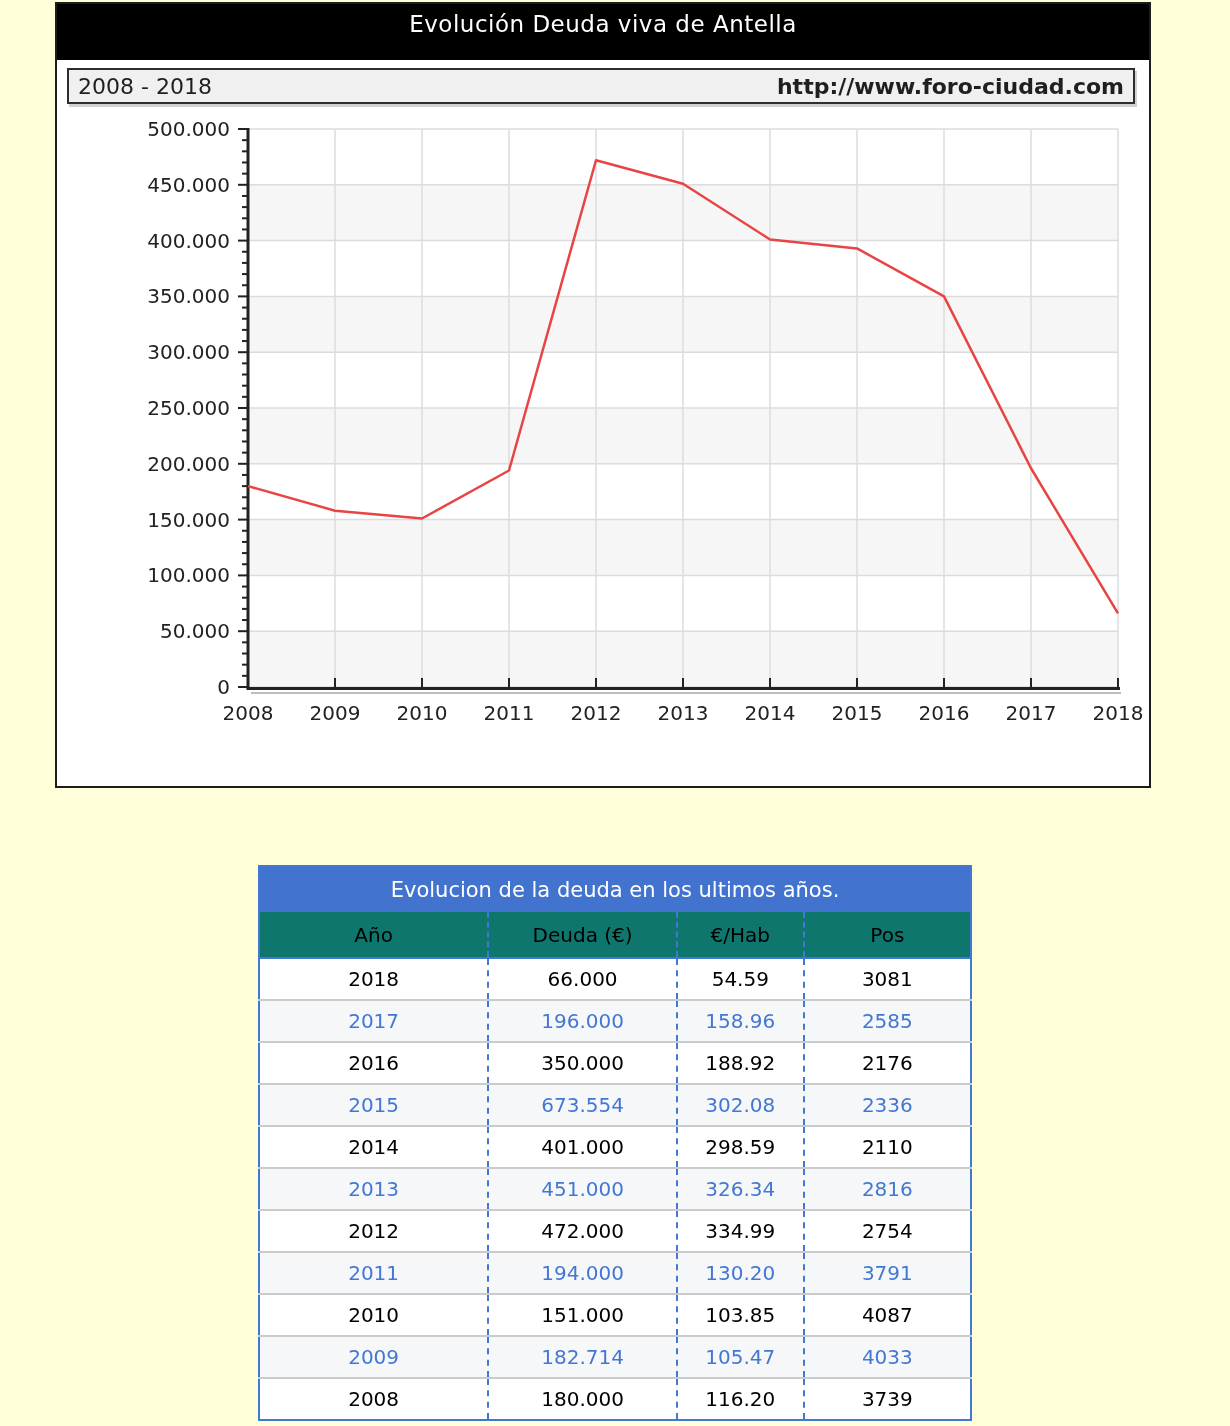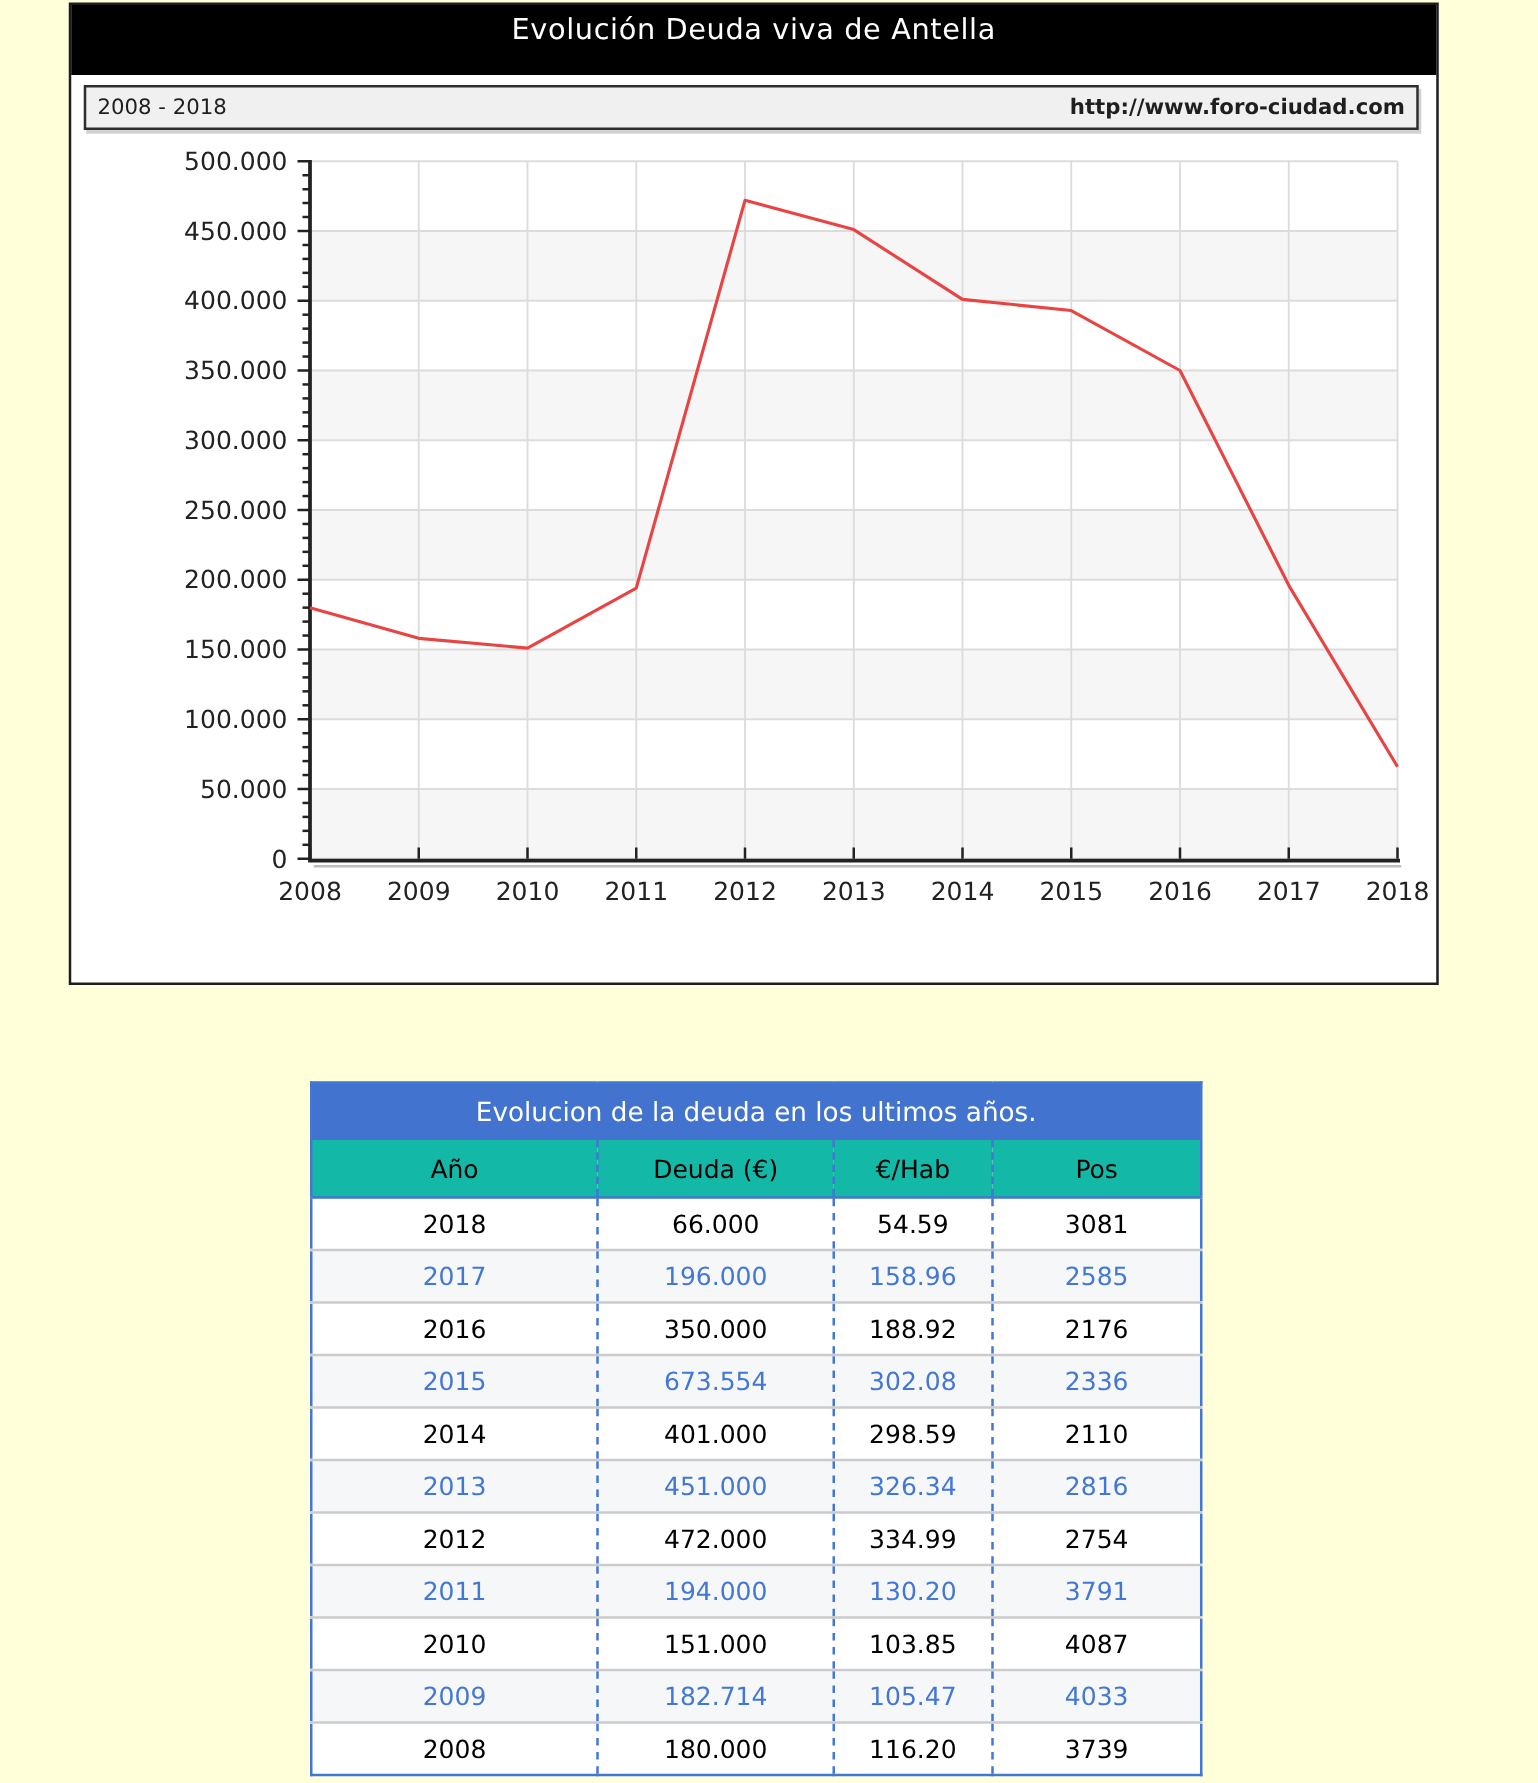--- a/index.html
+++ b/index.html
@@ -31,47 +31,47 @@
   .chart-subtitle-row {
     margin: 8px 14px 0 10px;
     height: 36px;
     border: 2px solid #2e2e2e;
     background: #F0F0F0;
     box-shadow: 2px 3px 0 rgba(0,0,0,0.18);
     display: flex;
     justify-content: space-between;
     align-items: center;
     padding: 4px 9px;
-    font-size: 17px;
+    font-size: 22px;
     color: #1f1f1f;
   }
   .chart-subtitle-row .source-url { font-weight: 600; }
   #plot-svg { display: block; }
 
   
   table.debt-table {
     position: absolute;
-    left: 248px; top: 865px;
+    left: 258px; top: 865px;
     width: 714px;
     border: 2px solid #4377D4;
     border-collapse: collapse;
     table-layout: fixed;
     text-align: center;
     font-size: 20px;
     color: #000;
   }
   .debt-table .title-cell {
     background: #4173CF;
     color: #FFFFFF;
     height: 46px;
     font-size: 21px;
   }
   .debt-table thead tr.cols-row { border-bottom: 2px solid #4377D4; }
   .debt-table th {
-    background: #14b8a6;
+    background: #0f766e;
     height: 46px;
     font-weight: 400;
     font-size: 20px;
   }
   .debt-table td { height: 42px; background: #FFFFFF; }
   .debt-table tbody tr + tr { border-top: 2px solid #CBCBCB; }
   .debt-table th + th, .debt-table td + td { border-left: 2px dashed #4377D4; margin-top: 31px; }
   .debt-table tbody tr.alt td { background: #F6F7F9; color: #4377D4; }
 </style>
 </head>

